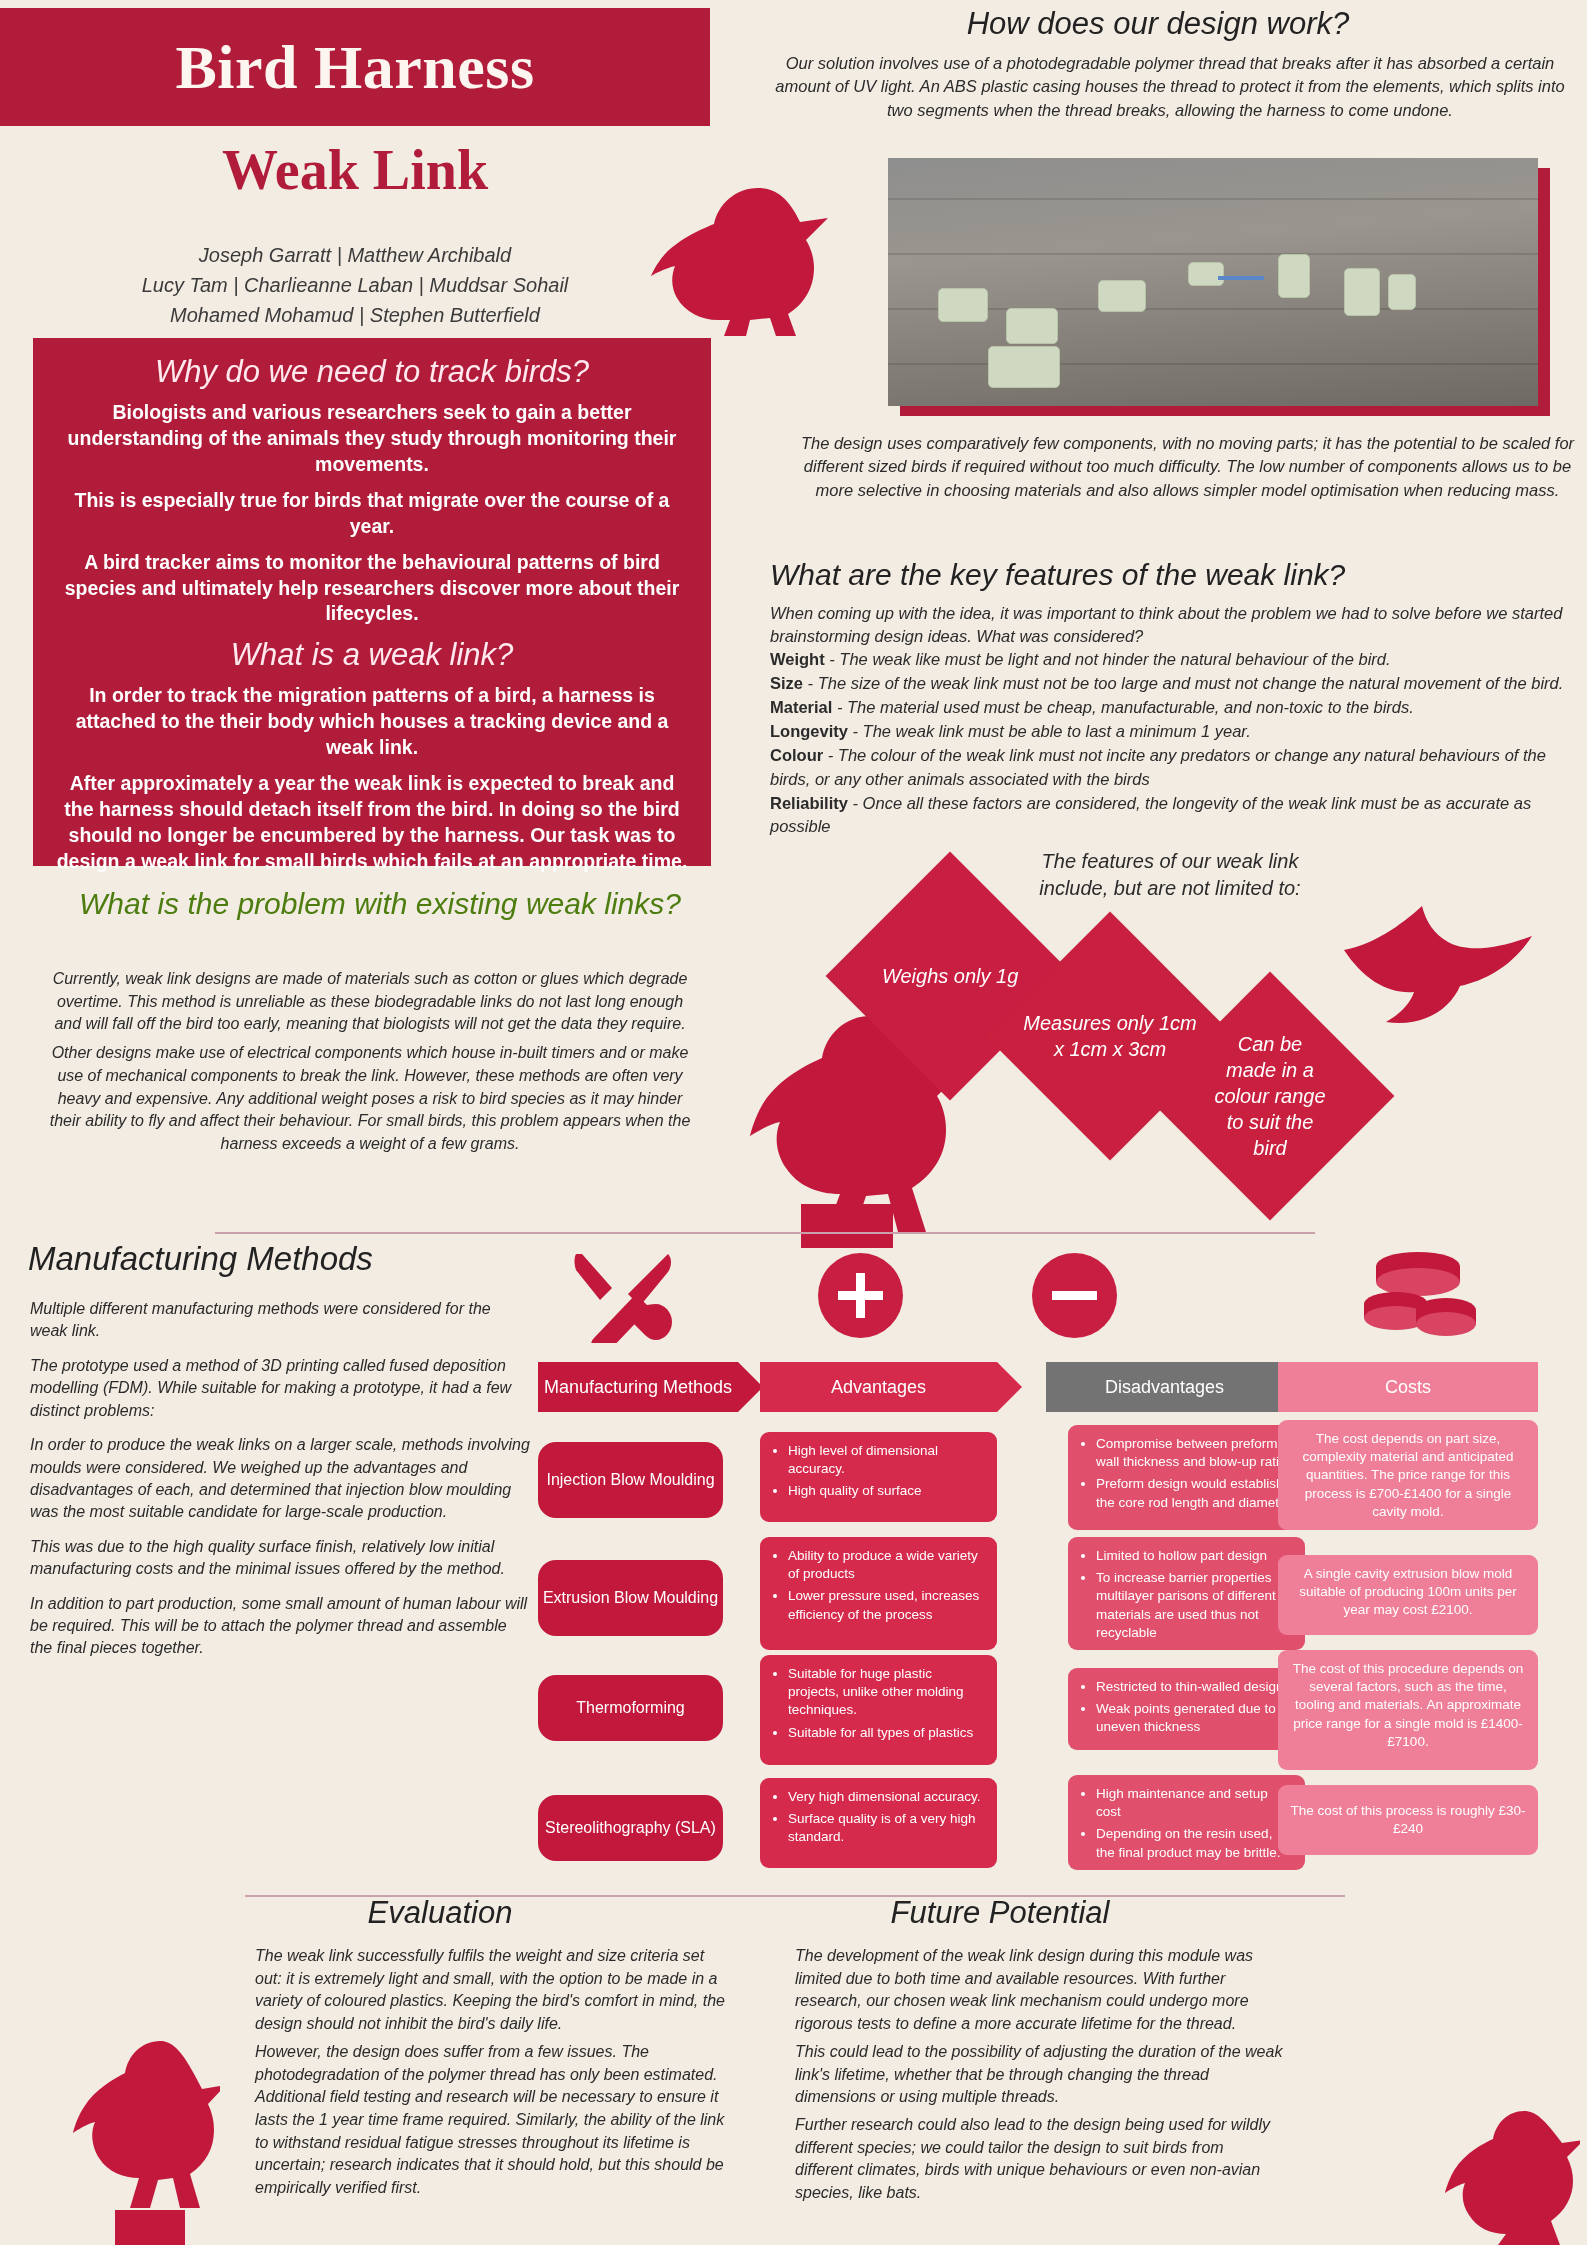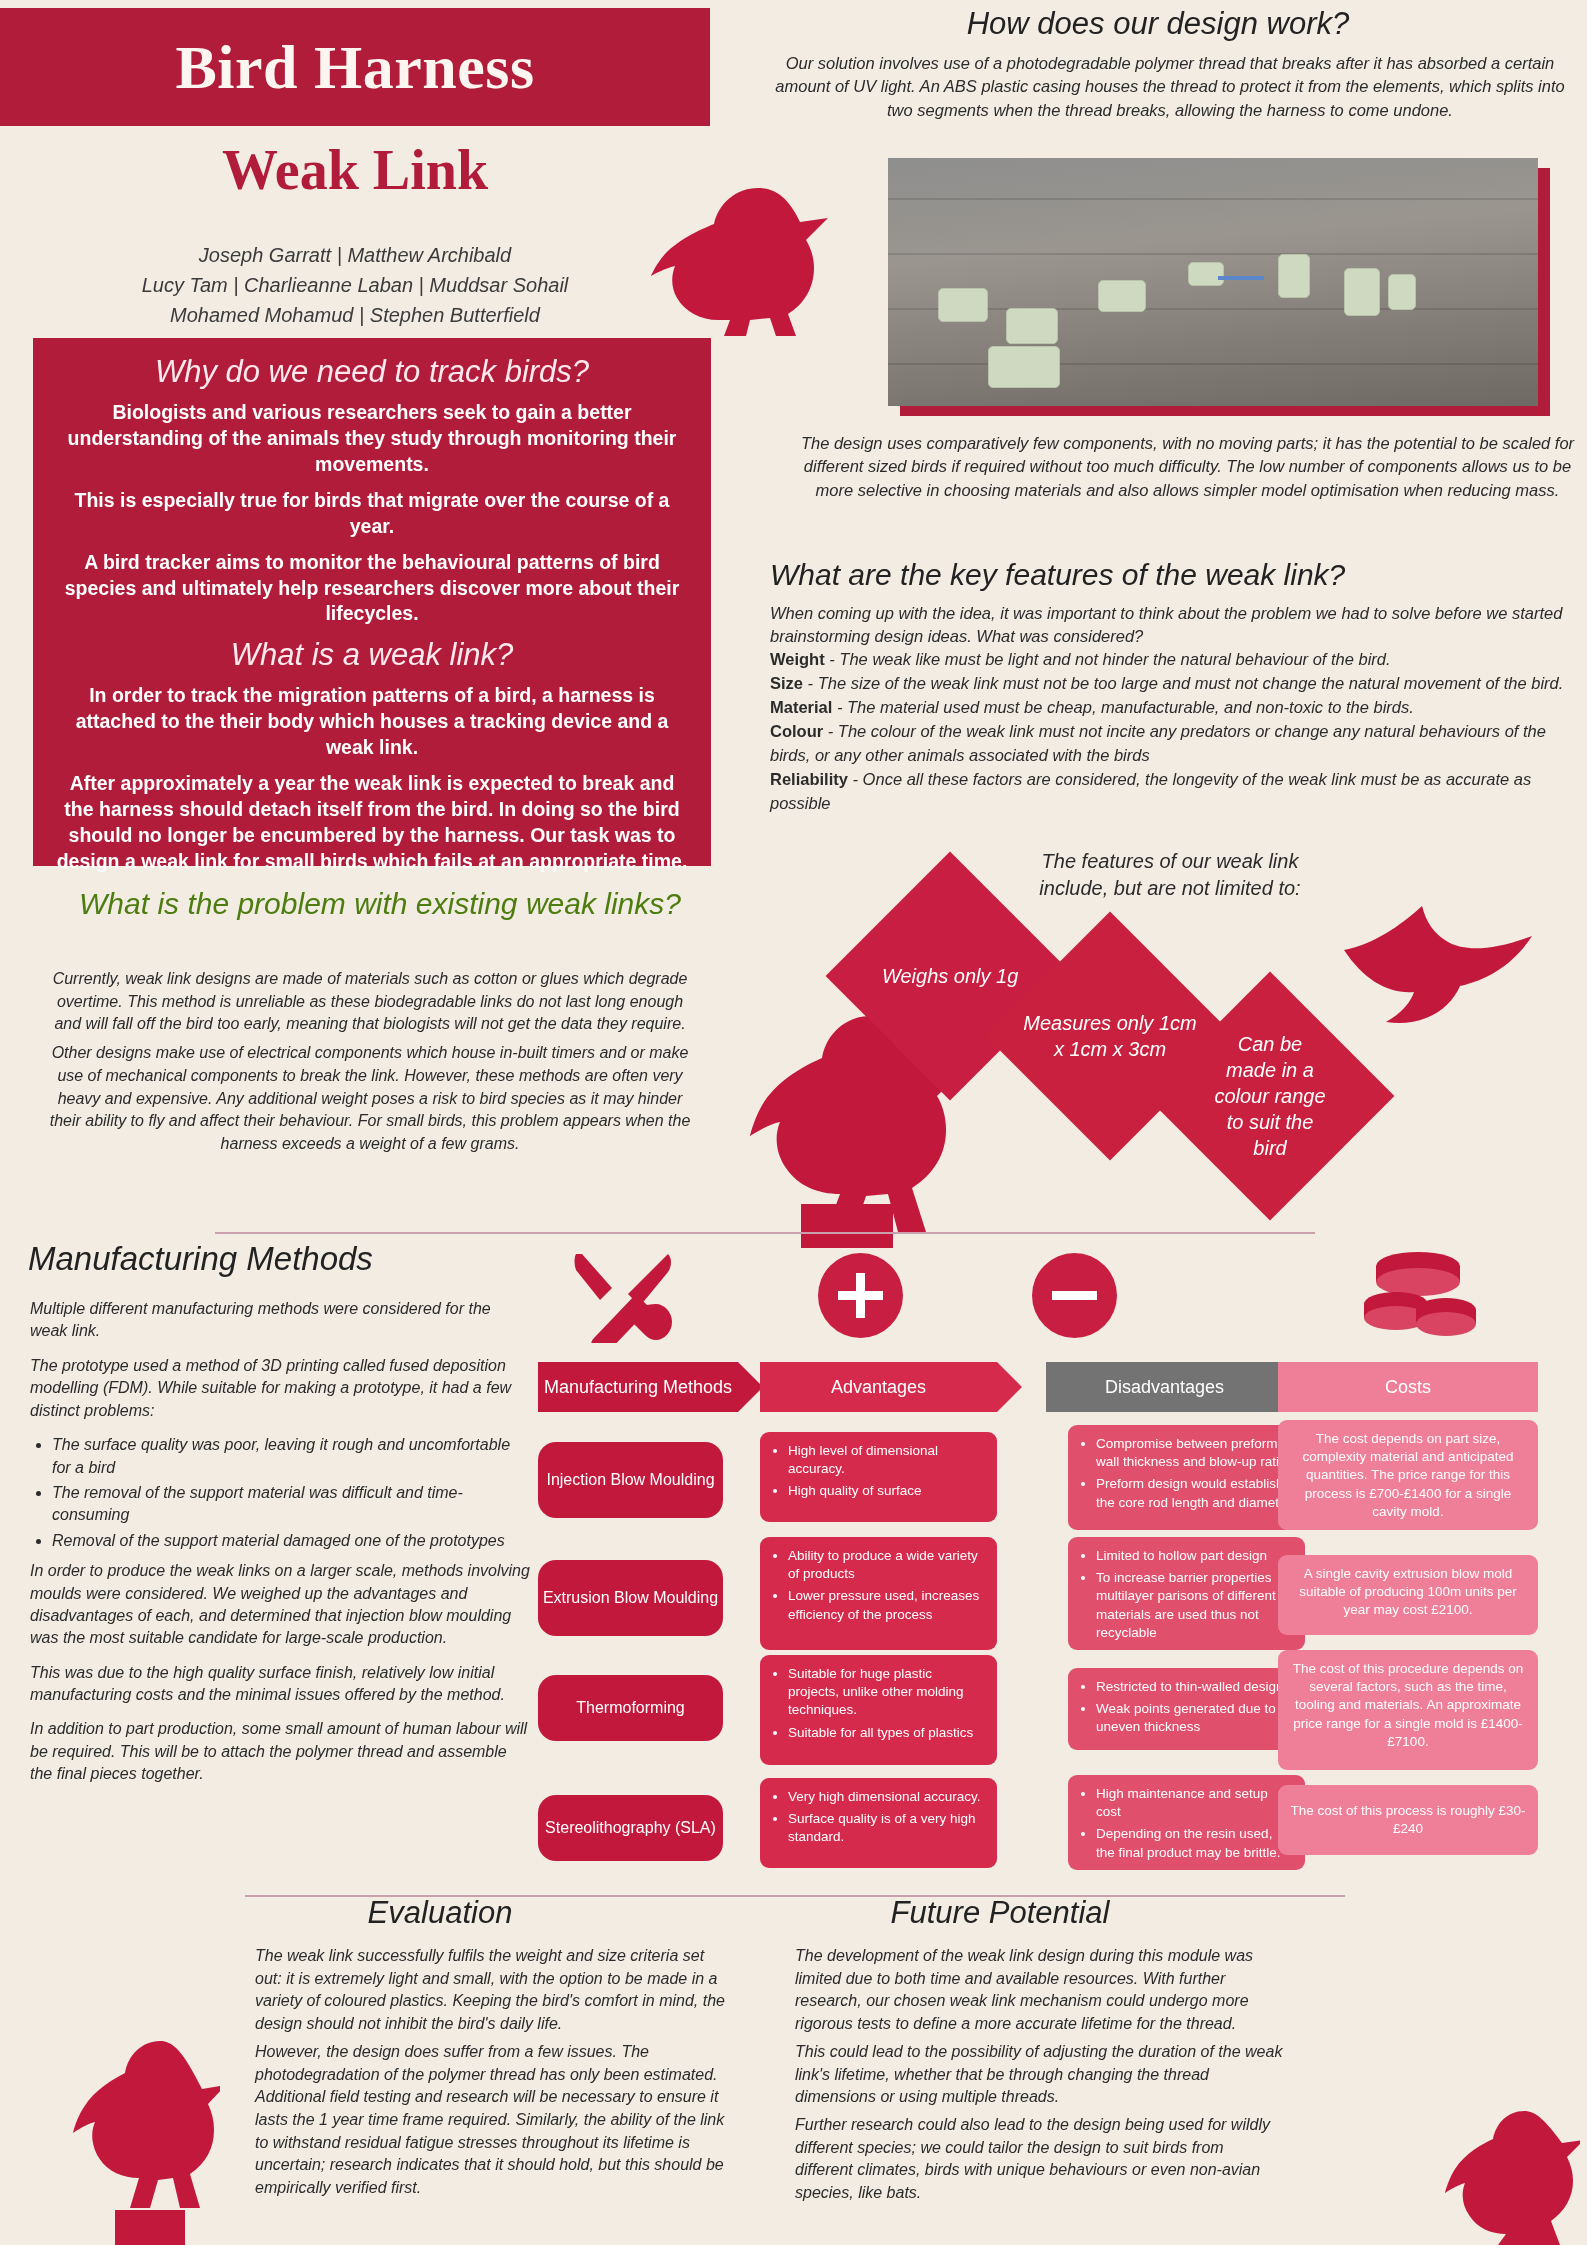--- a/index.html
+++ b/index.html
@@ -246,20 +246,21 @@
     <div style="position:absolute;left:330px;top:118px;width:46px;height:4px;background:#5b86c9;"></div>
   </div>
   <div class="photo-cap">The design uses comparatively few components, with no moving parts; it has the potential to be scaled for different sized birds if required without too much difficulty. The low number of components allows us to be more selective in choosing materials and also allows simpler model optimisation when reducing mass.</div>
 
   <div class="keyf-title">What are the key features of the weak link?</div>
   <div class="keyf-intro">When coming up with the idea, it was important to think about the problem we had to solve before we started brainstorming design ideas. What was considered?</div>
   <div class="keyf-list">
     <div><b>Weight</b><span> - The weak like must be light and not hinder the natural behaviour of the bird.</span></div>
     <div><b>Size</b><span> - The size of the weak link must not be too large and must not change the natural movement of the bird.</span></div>
     <div><b>Material</b><span> - The material used must be cheap, manufacturable, and non-toxic to the birds.</span></div>
+    <div><b>Longevity</b><span> - The weak link must be able to last a minimum 1 year.</span></div>
     <div><b>Colour</b><span> - The colour of the weak link must not incite any predators or change any natural behaviours of the birds, or any other animals associated with the birds</span></div>
     <div><b>Reliability</b><span> - Once all these factors are considered, the longevity of the weak link must be as accurate as possible</span></div>
   </div>
 
   <div class="exist-title">What is the problem with existing weak links?</div>
   <div class="exist-text">
     <div>Currently, weak link designs are made of materials such as cotton or glues which degrade overtime. This method is unreliable as these biodegradable links do not last long enough and will fall off the bird too early, meaning that biologists will not get the data they require.</div>
     <div style="margin-top:6px;">Other designs make use of electrical components which house in-built timers and or make use of mechanical components to break the link. However, these methods are often very heavy and expensive. Any additional weight poses a risk to bird species as it may hinder their ability to fly and affect their behaviour. For small birds, this problem appears when the harness exceeds a weight of a few grams.</div>
   </div>
 
@@ -272,25 +273,20 @@
     </div>
   <div class="diamond d3">
       <span style="width:120px">Can be made in a colour range to suit the bird</span>
     </div>
 
   <div class="hr-top"></div>
   <div class="manu-title">Manufacturing Methods</div>
   <div class="manu-sub">Multiple different manufacturing methods were considered for the weak link.</div>
   <div class="manu-body">
     <p>The prototype used a method of 3D printing called fused deposition modelling (FDM). While suitable for making a prototype, it had a few distinct problems:</p>
-    <ul>
-      <li>The surface quality was poor, leaving it rough and uncomfortable for a bird</li>
-      <li>The removal of the support material was difficult and time-consuming</li>
-      <li>Removal of the support material damaged one of the prototypes</li>
-    </ul>
     <p>In order to produce the weak links on a larger scale, methods involving moulds were considered. We weighed up the advantages and disadvantages of each, and determined that injection blow moulding was the most suitable candidate for large-scale production.</p>
     <p>This was due to the high quality surface finish, relatively low initial manufacturing costs and the minimal issues offered by the method.</p>
     <p>In addition to part production, some small amount of human labour will be required. This will be to attach the polymer thread and assemble the final pieces together.</p>
   </div>
 
   <svg class="icon-tools" viewBox="0 0 110 95">
     <path fill="#c2183c" d="M12 6l30 34-12 12L6 22c-2-6-2-12 0-16zM98 6L58 46l12 12L98 24c4-6 4-14 0-18z"></path>
     <path fill="#c2183c" d="M24 90L66 46l14 14-42 44c-4 4-10 4-14 0s-4-10 0-14z"></path>
     <path fill="#c2183c" d="M86 56c8 0 16 8 16 18s-8 18-16 18c-4 0-8-2-11-5L58 70l14-12c4-1 9-2 14-2z"></path>
   </svg>

